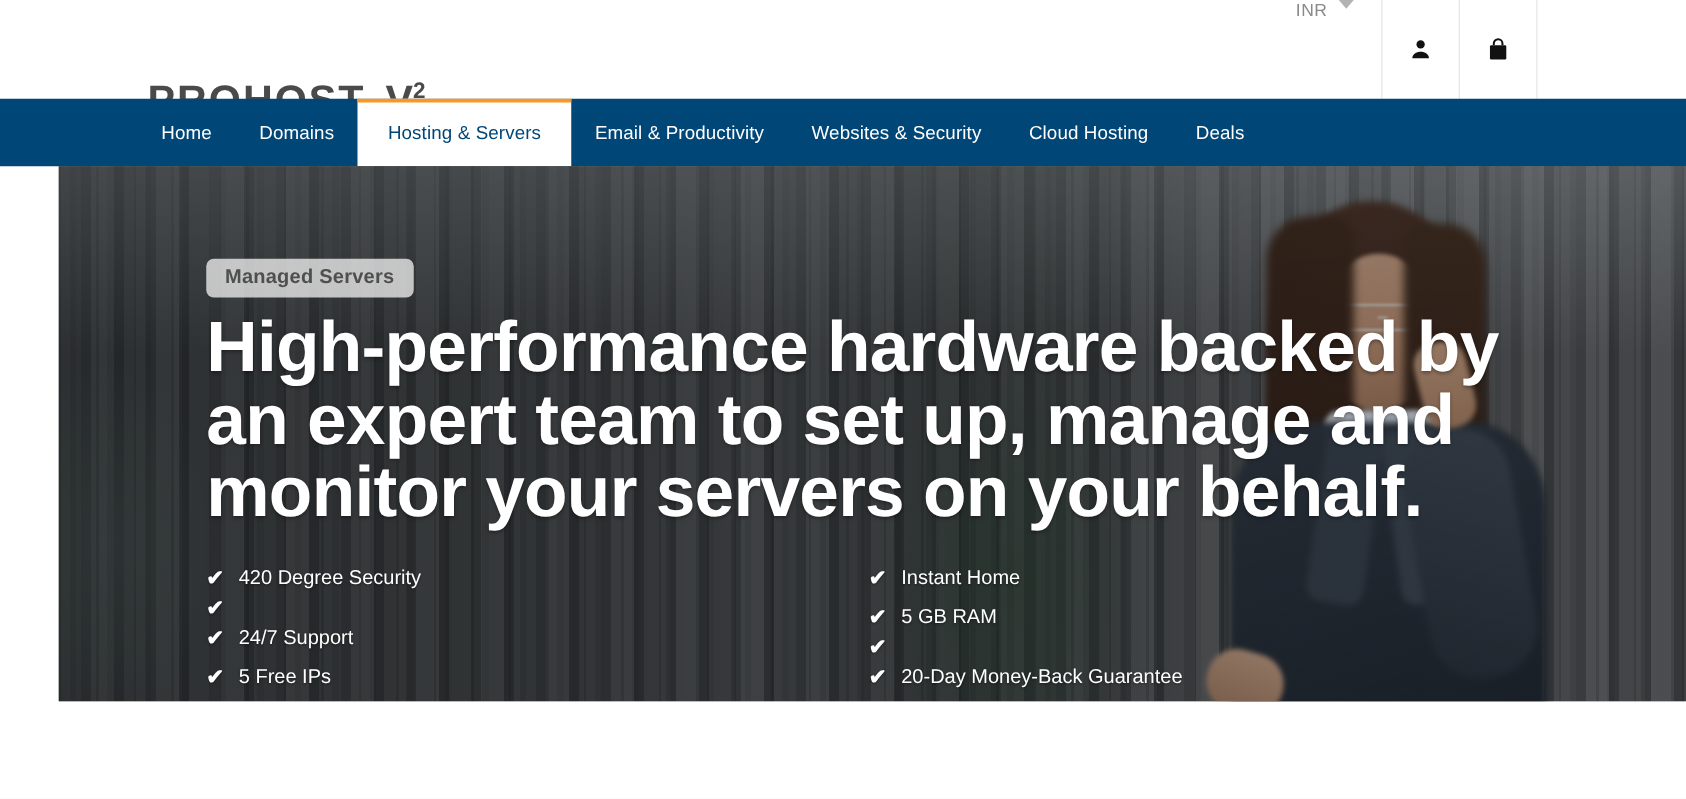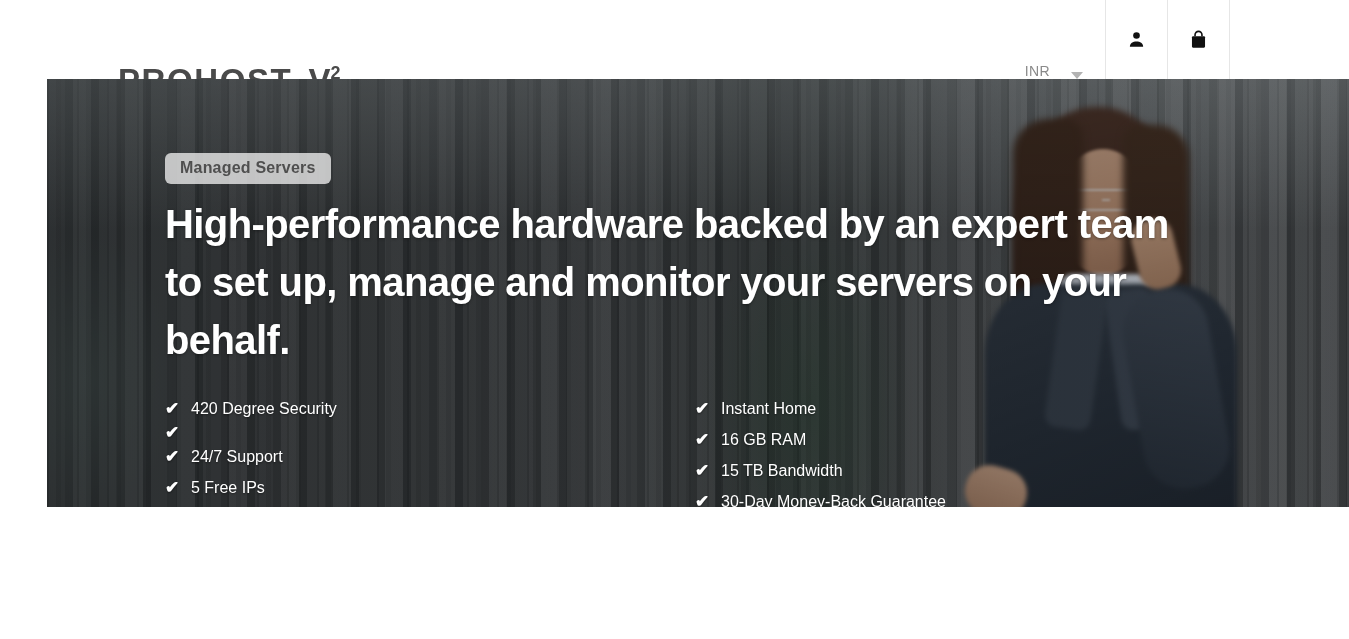--- a/index.html
+++ b/index.html
@@ -69,22 +69,22 @@
     position: absolute;
     right: 0;
     top: 0;
     height: 79px;
     display: flex;
     align-items: stretch;
   }
 
   .currency-select {
     display: flex;
-    align-items: flex-end;
-    gap: 21px;
+    align-items: flex-start;
+    gap: 9px;
     padding: 0 22px 0 18px;
     cursor: pointer;
   }
   .currency-label {
     font-size: 14px;
     color: #8a8a8a;
     letter-spacing: .4px;
   }
   .caret {
     width: 0; height: 0;
@@ -344,21 +344,21 @@
     font-size: 16px;
     font-weight: bold;
     padding: 6px 15px 7px 15px;
     border-radius: 6px;
     letter-spacing: .2px;
   }
 
   .headline {
     margin-top: 11px;
     color: #ffffff;
-    font-size: 40px;
+    font-size: 57px;
     font-weight: bold;
     line-height: 58px;
     letter-spacing: -.6px;
     max-width: 1050px;
     text-shadow: 0 1px 3px rgba(0,0,0,.35);
   }
 
   .features {
     margin-top: 24px;
     display: flex;
@@ -416,20 +416,29 @@
         <svg class="svg-ico" width="19" height="20" viewBox="0 0 24 26" fill="none">
           <path d="M7.5 8V6.3a4.5 4.5 0 0 1 9 0V8" stroke="#111111" stroke-width="2.1" fill="none"></path>
           <rect x="3.5" y="8" width="17" height="15" rx="1.4" fill="#111111"></rect>
         </svg>
       </div>
 
       <div class="icon-cell last-pad"></div>
     </div>
   </div>
 
+  <nav class="navbar">
+    <div class="nav-item">Home</div>
+    <div class="nav-item">Domains</div>
+    <div class="nav-item active">Hosting &amp; Servers</div>
+    <div class="nav-item">Email &amp; Productivity</div>
+    <div class="nav-item">Websites &amp; Security</div>
+    <div class="nav-item">Cloud Hosting</div>
+    <div class="nav-item">Deals</div>
+  </nav>
 
   <section class="hero">
 
     <div class="hero-photo"></div>
     <div class="hero-stripes-b"></div>
     <div class="hero-verticals"></div>
     <div class="hero-windows"></div>
 
     <div class="person">
       <div class="p-hair"></div>
@@ -474,29 +483,28 @@
           </div>
         </div>
 
         <div class="feat-col">
           <div class="feat-item">
             <span class="check">✔</span>
             <span>Instant Home</span>
           </div>
           <div class="feat-item">
             <span class="check">✔</span>
-            <span>16 GB RAM</span>
-          </div>
-          <div class="feat-item">
-            <span class="check">✔</span>
-            <span>15 TB Bandwidth</span>
-          </div>
-          <div class="feat-item">
-            <span class="check">✔</span>
-            <span>30-Day Money-Back Guarantee</span>
+            <span>5 GB RAM</span>
+          </div>
+          <div class="feat-item">
+            <span class="check">✔</span>
+          </div>
+          <div class="feat-item">
+            <span class="check">✔</span>
+            <span>20-Day Money-Back Guarantee</span>
           </div>
         </div>
 
       </div>
     </div>
   </section>
 
 </div>
 
 </body></html>

